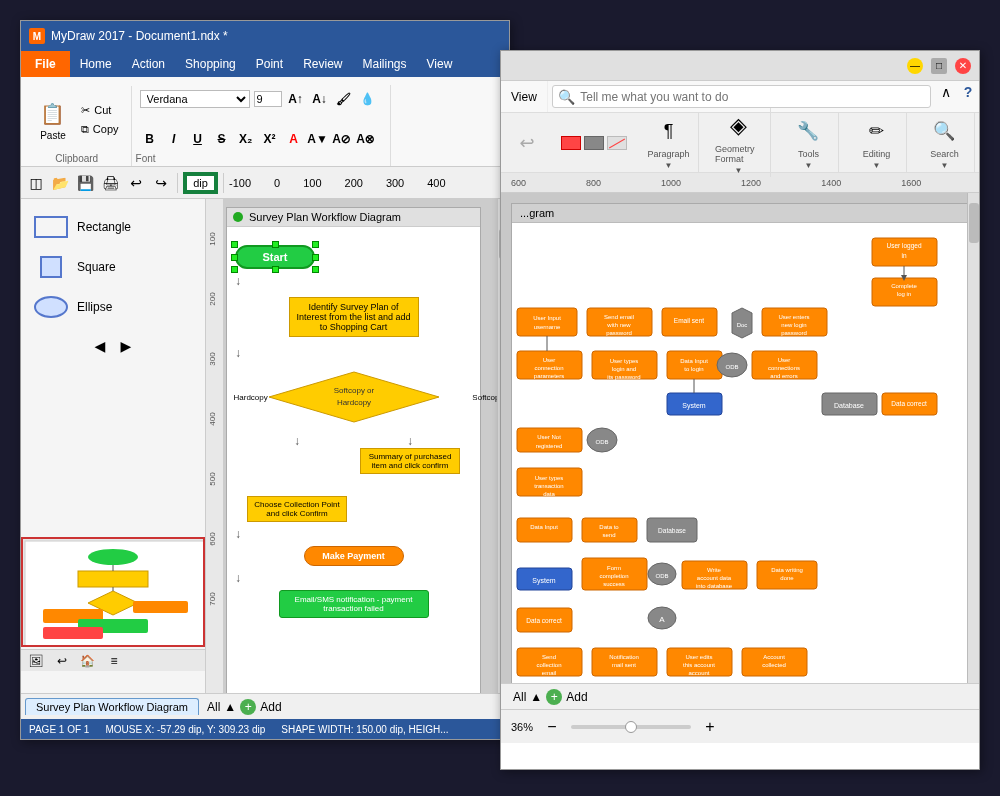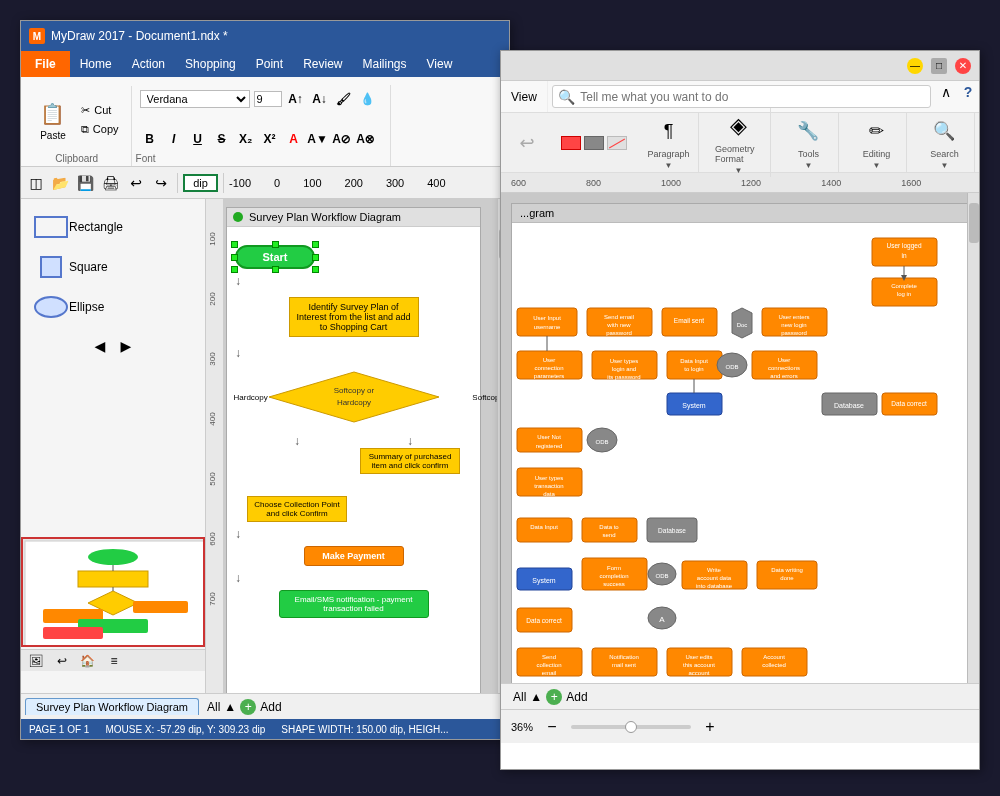--- a/index.html
+++ b/index.html
@@ -133,34 +133,34 @@
       padding: 2px 4px;
       gap: 3px;
       height: 32px;
     }
     .tb-btn {
       width: 22px; height: 22px; display: flex; align-items: center; justify-content: center;
       cursor: pointer; border-radius: 2px; font-size: 14px; border: 1px solid transparent;
     }
     .tb-divider { width: 1px; height: 20px; background: #ccc; margin: 0 2px; }
     .dip-input {
-      width: 35px; border: 2px solid #15803d; background: white; font-size: 11px;
+      width: 35px; border: 4px solid #15803d; background: white; font-size: 11px;
       padding: 1px 2px; text-align: center;
     }
 
     
     .shapes-panel {
       width: 185px;
       background: #f5f5f5;
       border-right: 1px solid #ccc;
       overflow-y: auto;
       padding: 8px;
     }
     .shape-item {
-      display: flex; align-items: center; 
+      display: flex; align-items: center; gap: 8px;
       padding: 6px 4px; cursor: pointer; border-radius: 3px;
     }
     .shape-icon { width: 36px; height: 28px; display: flex; align-items: center; justify-content: center; }
     .shape-rect { width: 34px; height: 22px; border: 2px solid #5577cc; background: transparent; }
     .shape-square { width: 22px; height: 22px; border: 2px solid #5577cc; background: #d0e0ff; }
     .shape-ellipse { width: 34px; height: 22px; border: 2px solid #5577cc; background: #d0e0ff; border-radius: 50%; }
     .shape-circle { width: 22px; height: 22px; border: 2px solid #5577cc; background: #d0e0ff; border-radius: 50%; }
 
     
     .canvas-area {
@@ -672,21 +672,21 @@
             <div style="display:flex;flex-direction:column;align-items:center;flex:1;">
               <div class="arrow-down">↓</div>
               <div style="background:#ffcc00;border:1px solid #cc9900;padding:3px;font-size:8px;text-align:center;width:100px;">
                 <span>Summary of purchased item and click confirm</span>
               </div>
             </div>
           </div>
 
           <div class="arrow-down">↓</div>
 
-          <div style="background:#ff8800;border:1px solid #cc6600;padding:4px 10px;font-size:9px;text-align:center;border-radius:3px;width:100px;color:white;font-weight:bold;margin:0 auto;">
+          <div style="background:#ff8800;border:1px solid #cc6600;padding:4px 10px;font-size:9px;text-align:center;border-radius:10px;width:100px;color:white;font-weight:bold;margin:0 auto;">
             <span>Make Payment</span>
           </div>
 
           <div class="arrow-down">↓</div>
 
           <div style="background:#22cc44;border:1px solid #109920;padding:4px 6px;font-size:8px;text-align:center;border-radius:3px;width:150px;color:white;margin:0 auto;">
             <span>Email/SMS notification - payment transaction failed</span>
           </div>
 
         </div>

